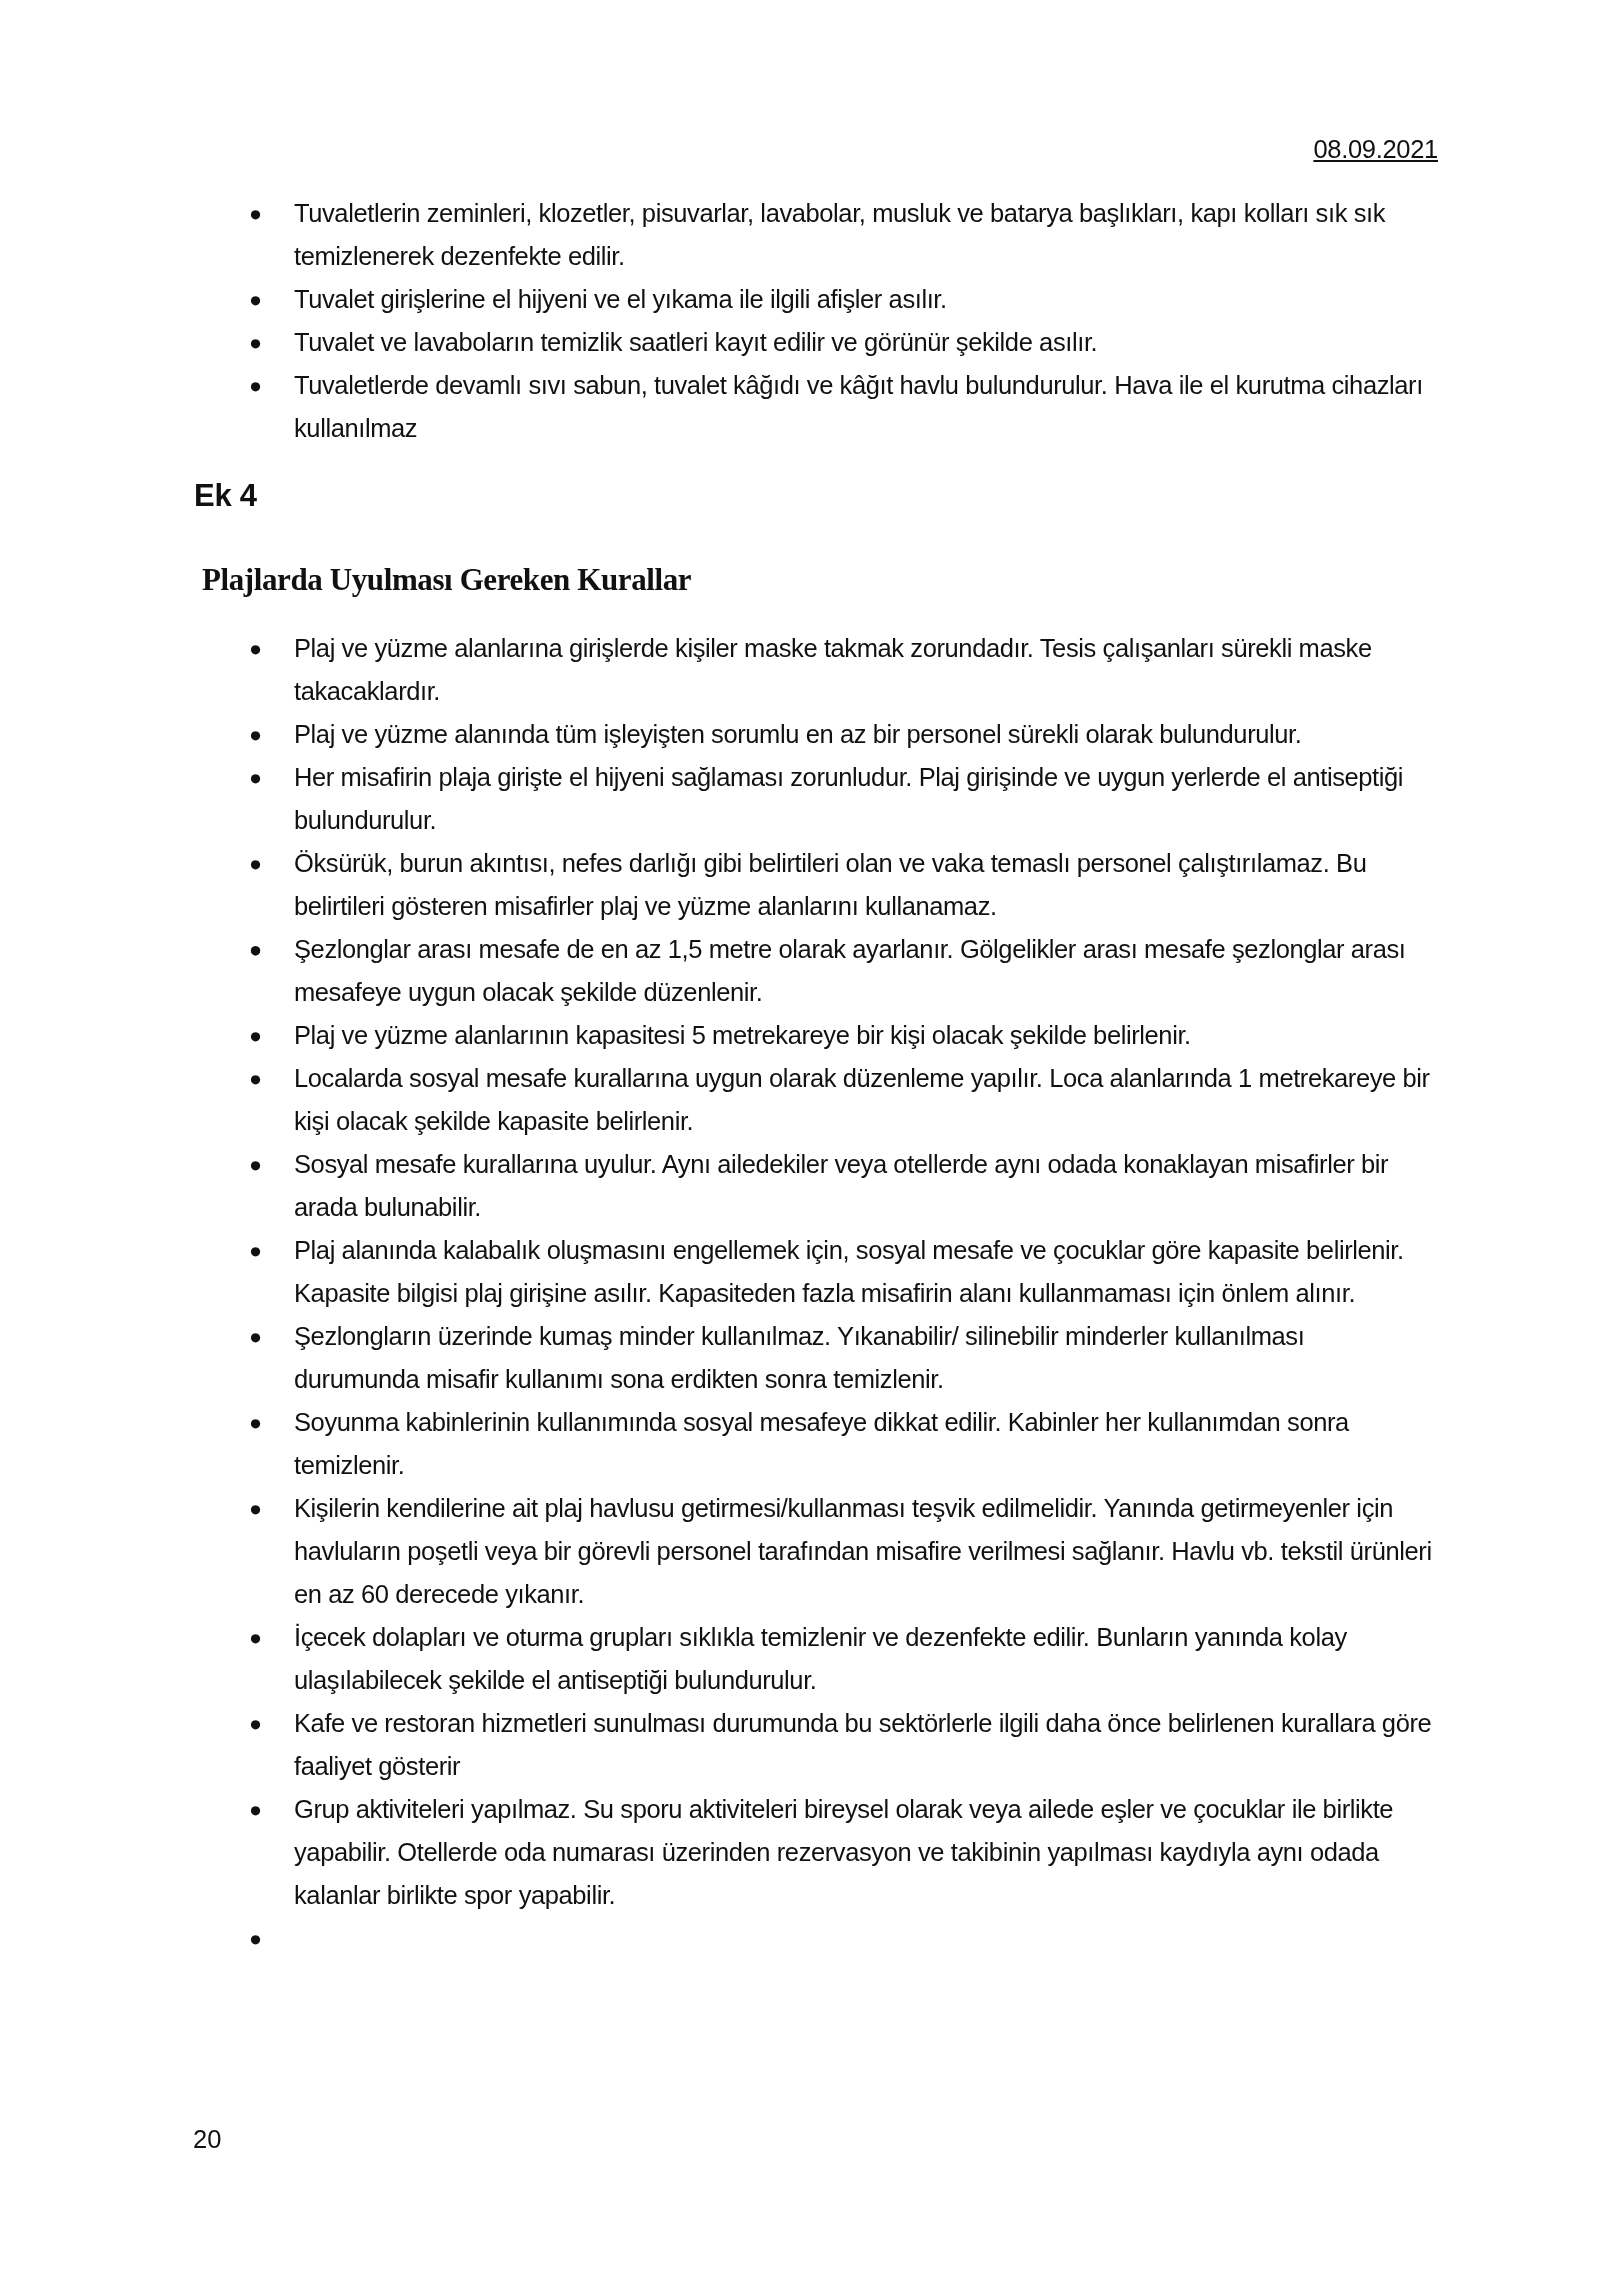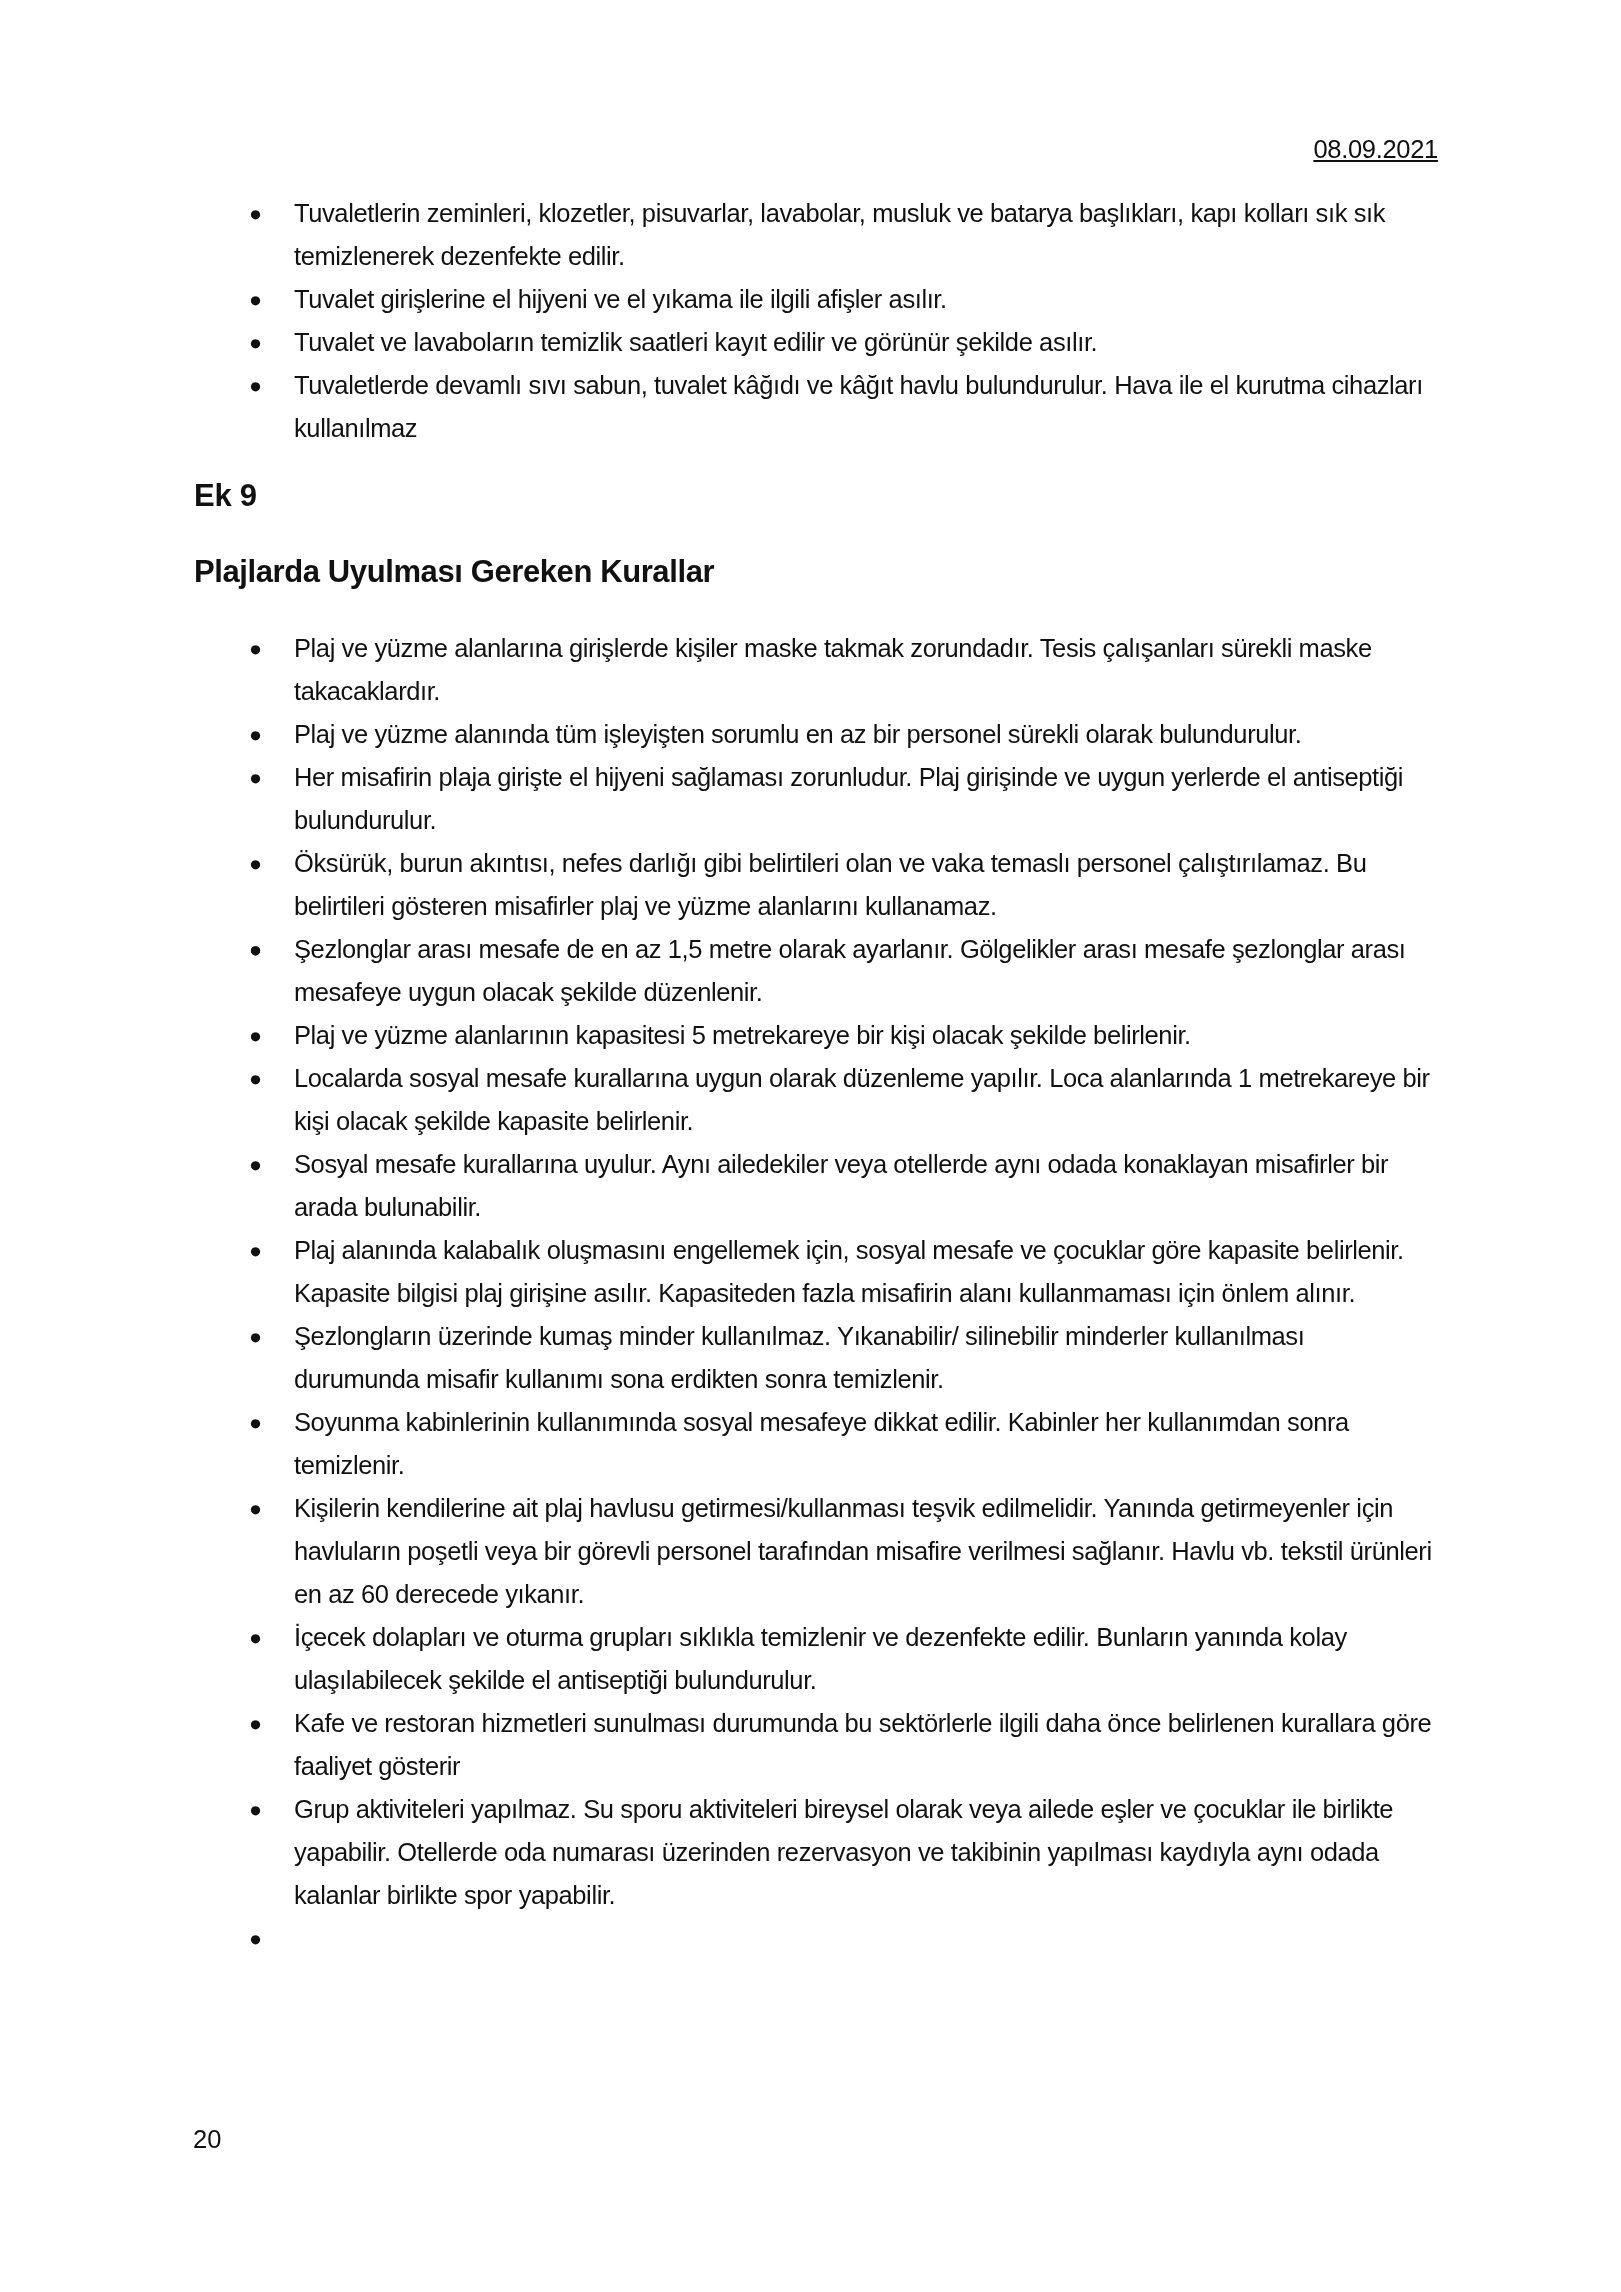--- a/index.html
+++ b/index.html
@@ -5,36 +5,36 @@
   html, body { margin:0; padding:0; background:#ffffff; }
   body { width:1621px; height:2293px; position:relative; overflow:hidden;
          font-family:"Liberation Sans", sans-serif; color:#111; }
   .date { position:absolute; top:135px; right:183px; font-size:25.5px; letter-spacing:-0.3px;text-decoration:underline; }
   .list { position:absolute; left:196px; width:1240px; margin:0; padding:0; list-style:none; }
   .list li { position:relative; padding-left:98px; font-size:25.5px; line-height:43px; letter-spacing:-0.4px; }
   .list li .bullet { position:absolute; left:53px; top:0; font-size:21.6px; }
   #list1 { top:192px; }
   #list2 { top:627px; }
   .h-ek { position:absolute; left:194px; top:478px; font-size:31px; font-weight:bold; margin:0; letter-spacing:-0.3px; }
-  .h-title { position:absolute; left:194px; top:554px; font-size:31px; font-weight:bold; margin:0; letter-spacing:-0.4px; }
+  .h-title { position:absolute; left:194px; top:554px; font-size:31px; font-weight:bold; margin:8px; letter-spacing:-0.4px;font-family:Liberation Serif, serif; }
   .pagenum { position:absolute; left:193px; top:2125px; font-size:25.5px; }
 </style>
 </head>
 <body>
 
 <div class="date">08.09.2021</div>
 
 <ul class="list" id="list1">
   <li><span class="bullet">●</span><span>Tuvaletlerin zeminleri, klozetler, pisuvarlar, lavabolar, musluk ve batarya başlıkları, kapı kolları sık sık temizlenerek dezenfekte edilir.</span></li>
   <li><span class="bullet">●</span><span>Tuvalet girişlerine el hijyeni ve el yıkama ile ilgili afişler asılır.</span></li>
   <li><span class="bullet">●</span><span>Tuvalet ve lavaboların temizlik saatleri kayıt edilir ve görünür şekilde asılır.</span></li>
   <li><span class="bullet">●</span><span>Tuvaletlerde devamlı sıvı sabun, tuvalet kâğıdı ve kâğıt havlu bulundurulur. Hava ile el kurutma cihazları kullanılmaz</span></li>
 </ul>
 
-<h2 class="h-ek">Ek 9</h2>
+<h2 class="h-ek">Ek 4</h2>
 <h2 class="h-title">Plajlarda Uyulması Gereken Kurallar</h2>
 
 <ul class="list" id="list2">
   <li><span class="bullet">●</span><span>Plaj ve yüzme alanlarına girişlerde kişiler maske takmak zorundadır. Tesis çalışanları sürekli maske takacaklardır.</span></li>
   <li><span class="bullet">●</span><span>Plaj ve yüzme alanında tüm işleyişten sorumlu en az bir personel sürekli olarak bulundurulur.</span></li>
   <li><span class="bullet">●</span><span>Her misafirin plaja girişte el hijyeni sağlaması zorunludur. Plaj girişinde ve uygun yerlerde el antiseptiği bulundurulur.</span></li>
   <li><span class="bullet">●</span><span>Öksürük, burun akıntısı, nefes darlığı gibi belirtileri olan ve vaka temaslı personel çalıştırılamaz. Bu belirtileri gösteren misafirler plaj ve yüzme alanlarını kullanamaz.</span></li>
   <li><span class="bullet">●</span></li>
   <li><span class="bullet">●</span><span>Şezlonglar arası mesafe de en az 1,5 metre olarak ayarlanır. Gölgelikler arası mesafe şezlonglar arası mesafeye uygun olacak şekilde düzenlenir.</span></li>
   <li><span class="bullet">●</span><span>Plaj ve yüzme alanlarının kapasitesi 5 metrekareye bir kişi olacak şekilde belirlenir.</span></li>

